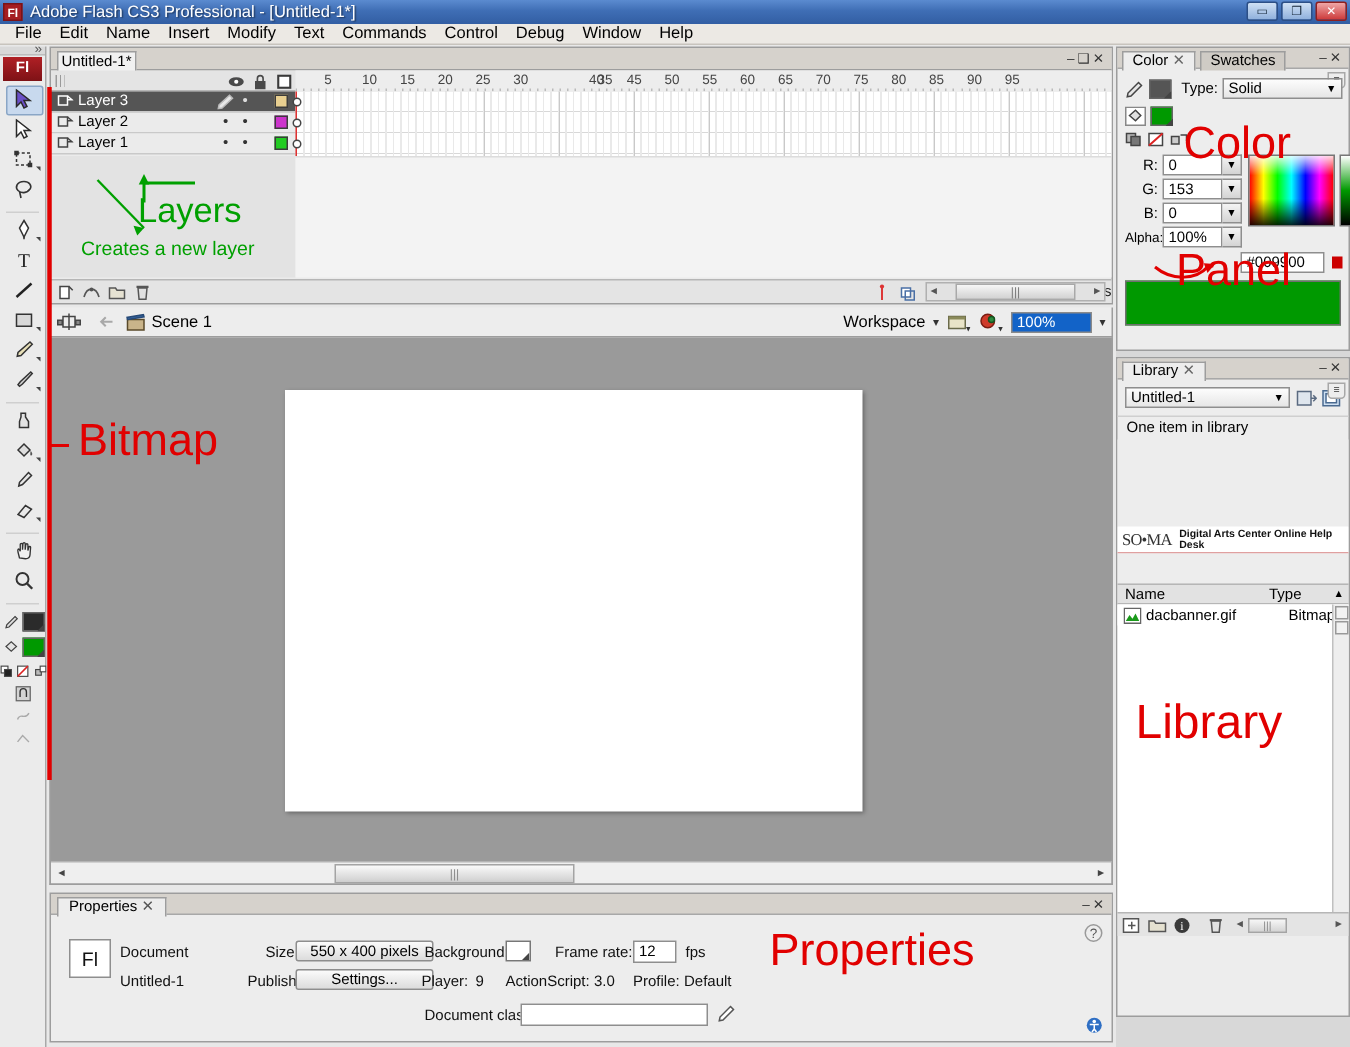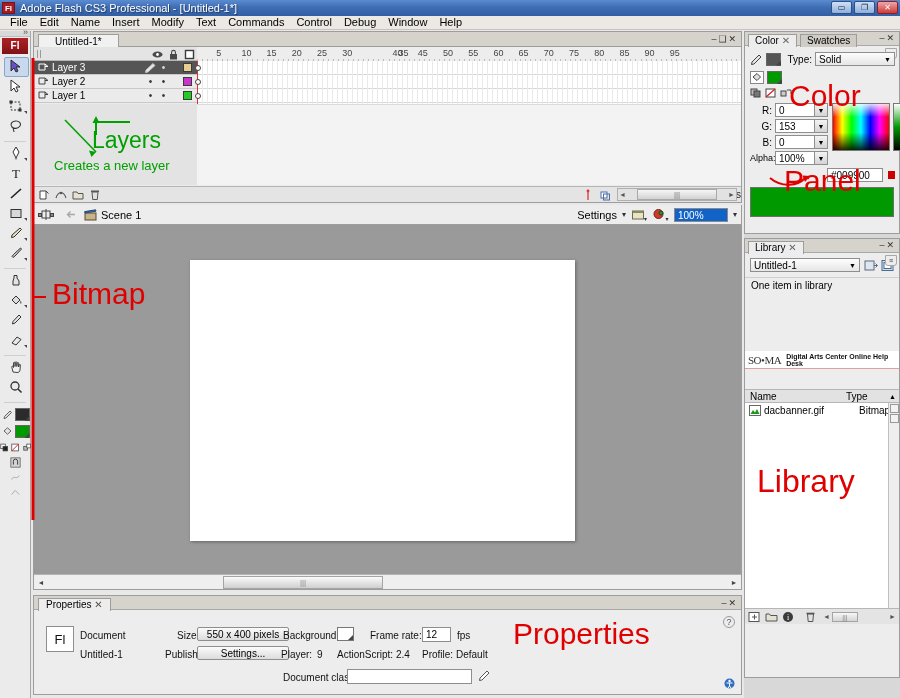--- a/index.html
+++ b/index.html
@@ -84,21 +84,21 @@
   .opt-row { display:flex; align-items:center; justify-content:center; gap:3px; height:15px; }
   .tool-dim { opacity:.35; }
 
   
   .timeline {
     position:absolute; left:33px; top:31px; width:709px; height:172px;
     background:#ebebeb; border:1px solid #9d9d9d;
   }
   .doc-tabs { height:15px; background:#d6d2cc; position:relative; border-bottom:1px solid #9d9d9d;}
   .doc-tab {
-    position:absolute; left:4px; top:2px; height:14px; padding:0 16px;
+    position:absolute; left:4px; top:2px; height:14px; padding:0 2px;
     background:#f1f1f1; border:1px solid #9d9d9d; border-bottom:none;
     font-size:10px; line-height:13px;
   }
   .tl-winbtns { position:absolute; right:3px; top:2px; font-size:9px; color:#333; letter-spacing:2px;}
   .tl-head { height:14px; background:#e4e4e4; border-bottom:1px solid #b6b6b6; position:relative; }
   .tl-layers-head { position:absolute; left:0; top:0; width:163px; height:14px; }
   .tl-gripper { position:absolute; left:3px; top:3px; width:6px; height:8px;
     background:repeating-linear-gradient(90deg,#9a9a9a 0 1px,transparent 1px 3px); }
   .hdr-ico { position:absolute; top:2px; width:11px; height:11px; }
   .ruler {
@@ -725,21 +725,21 @@
     <svg width="12" height="11" viewBox="0 0 12 11">
         <path d="M11 5.5 L4 5.5 M6.5 2.5 L3.5 5.5 L6.5 8.5" fill="none" stroke="#a8a8a8" stroke-width="1.4"></path>
       </svg>
     <span style="width:8px"></span>
     <svg width="13" height="12" viewBox="0 0 13 12">
         <rect x="1" y="4" width="11" height="7" fill="#c9b48a" stroke="#5a4a2a"></rect>
         <path d="M1 4 L12 2.2 L11.6 0.8 L0.7 2.6 Z" fill="#3b6fae" stroke="#274a78"></path>
       </svg>
     <span class="sc">Scene 1</span>
     <div class="right">
-      <span>Settings</span>
+      <span>Workspace</span>
       <span class="zoom-arrow">▾</span>
       <svg width="16" height="14" viewBox="0 0 16 14">
           <rect x="1.5" y="3" width="11" height="8" fill="#e9e4c8" stroke="#6a6a4a"></rect>
           <path d="M1.5 3 L12.5 3 L12.5 5 L1.5 5Z" fill="#8a8a5a"></path>
           <path d="M13 10 l3 0 l-1.5 3 z" fill="#333"></path>
         </svg>
       <svg width="17" height="14" viewBox="0 0 17 14">
           <circle cx="6.5" cy="6" r="4.5" fill="#cf3b2a" stroke="#7a1d12"></circle>
           <circle cx="9" cy="5" r="2" fill="#2d8a3e" stroke="#14521f"></circle>
           <path d="M13.5 10 l3 0 l-1.5 3 z" fill="#333"></path>
@@ -780,21 +780,21 @@
 
       <div class="p-label" style="left:249px; top:20px;">Background:</div>
       <div class="bg-swatch" style="left:303px; top:17px;"></div>
       <div class="p-label" style="left:247px; top:39px;">Player:</div>
       <div class="p-label" style="left:283px; top:39px;">9</div>
 
       <div class="p-label" style="left:336px; top:20px;">Frame rate:</div>
       <div class="p-input" style="left:388px; top:17px; width:29px;">12</div>
       <div class="p-label" style="left:423px; top:20px;">fps</div>
       <div class="p-label" style="left:303px; top:39px;">ActionScript:</div>
-      <div class="p-label" style="left:362px; top:39px;">2.4</div>
+      <div class="p-label" style="left:362px; top:39px;">3.0</div>
       <div class="p-label" style="left:388px; top:39px;">Profile:</div>
       <div class="p-label" style="left:422px; top:39px;">Default</div>
 
       <div class="p-label" style="left:249px; top:62px;">Document class:</div>
       <div class="p-input" style="left:313px; top:59px; width:125px;"></div>
       <svg style="position:absolute; left:443px; top:59px;" width="14" height="14" viewBox="0 0 14 14">
           <path d="M10 2 L12 4 L5 11 L2.5 11.5 L3 9 Z" fill="#fff" stroke="#555"></path>
         </svg>
 
       <div class="help-q">?</div>

